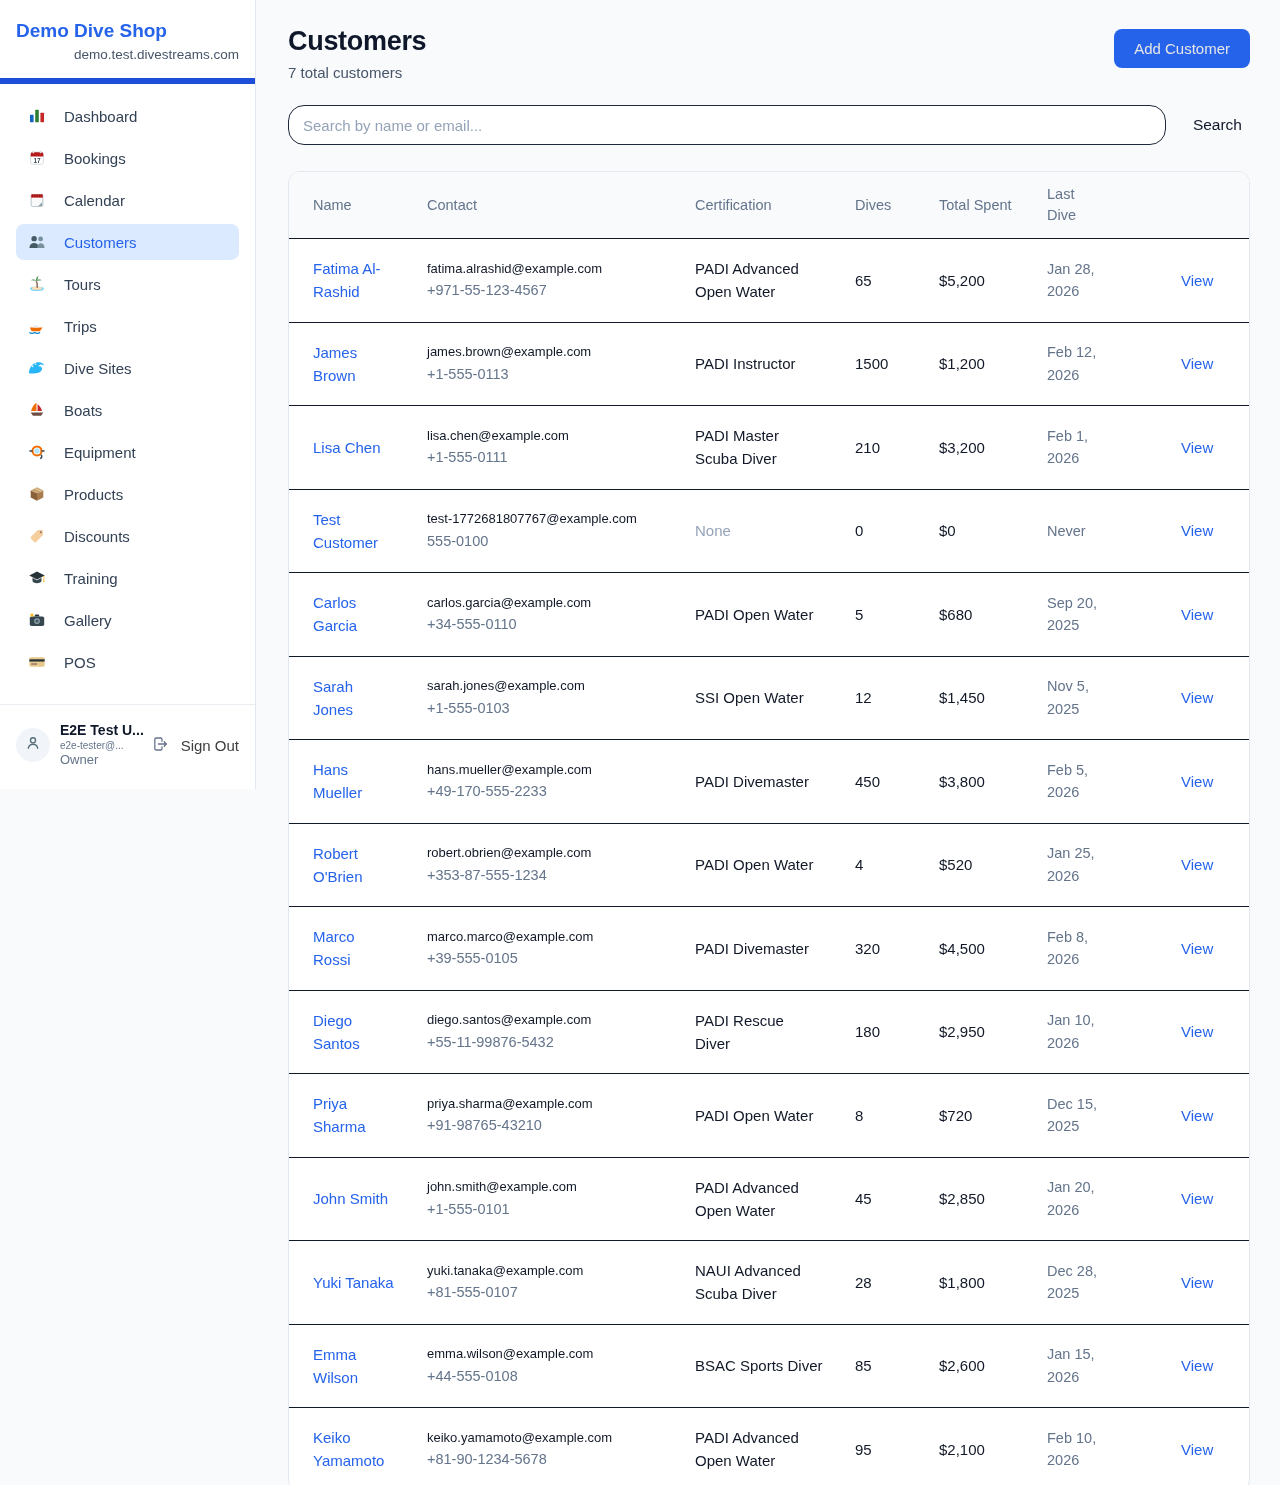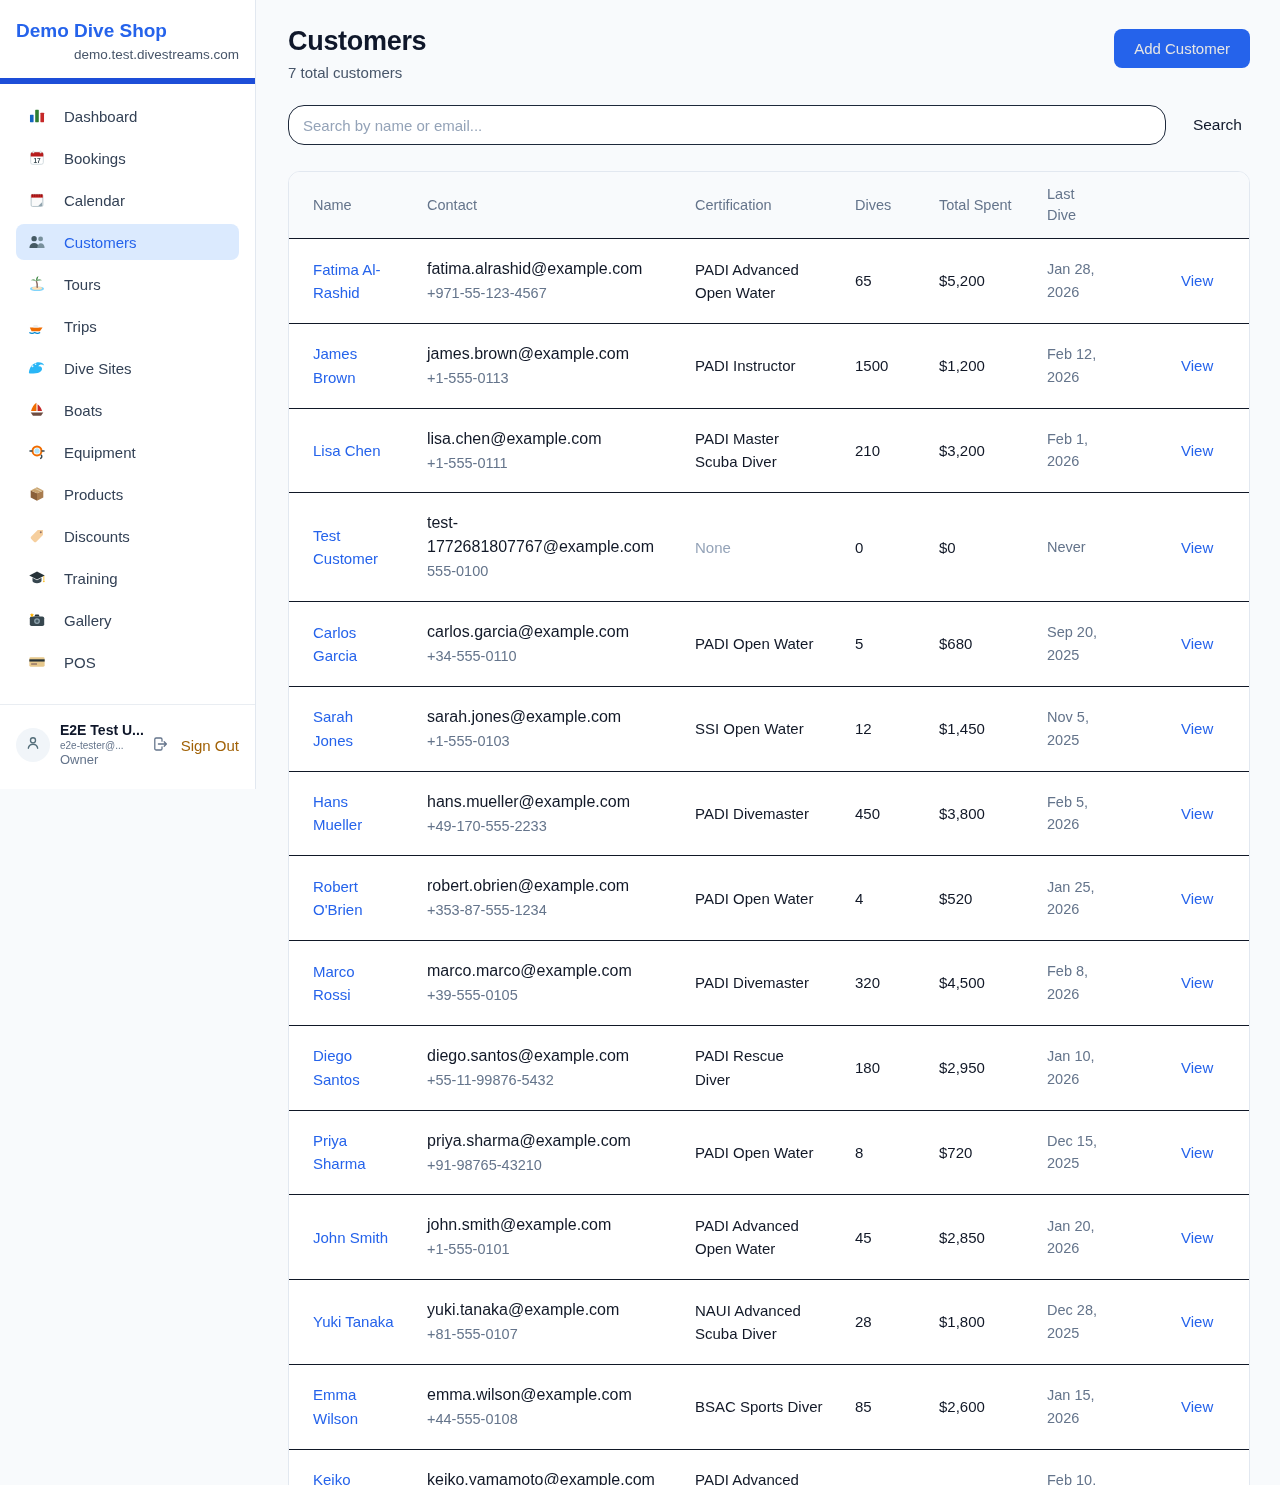--- a/index.html
+++ b/index.html
@@ -43,21 +43,21 @@
     background:#f1f5f9; display:flex; align-items:center; justify-content:center;
     flex:0 0 34px;
   }
   .avatar svg { width:18px; height:18px; }
   .user-info { min-width:0; line-height:1.3; }
   .user-name { font-size:14px; font-weight:bold; color:#0f172a; white-space:nowrap; }
   .user-email { font-size:10px; color:#64748b; white-space:nowrap; }
   .user-role { font-size:13px; color:#64748b; }
   .signout-btn {
     margin-left:auto; display:flex; align-items:center; gap:13px;
-    background:none; border:none; color:#a16207; font-size:15px;
+    background:none; border:none; color:#404040; font-size:15px;
     font-family:inherit; cursor:pointer; white-space:nowrap;
   }
   .signout-btn svg { width:16px; height:16px; }
 
   
   .main { flex:1; padding:26px 30px 24px 32px; min-width:0; }
   .page-header { display:flex; justify-content:space-between; align-items:flex-start; margin-bottom:24px; }
   .page-title { font-size:27px; font-weight:bold; color:#0f172a; letter-spacing:-0.3px; }
   .page-subtitle { font-size:15px; color:#475569; margin-top:7px; }
   .add-btn {
@@ -100,21 +100,21 @@
   }
   thead th:first-child { padding-left:24px; }
   tbody td {
     padding:18px 16px; vertical-align:middle;
     font-size:15px; line-height:1.55;
   }
   tbody td:first-child { padding-left:24px; }
   tbody tr:not(:last-child) td { border-bottom:1px solid #111827; }
   td.view-cell, th.view-th { padding-left:60px; }
   a.name-link { color:#2563eb; text-decoration:none; font-weight:500; }
-  .email { color:#111827; font-size:16px; line-height:1.5; word-wrap:break-word; }
+  .email { color:#111827; font-size:13px; line-height:1.5; word-wrap:break-word; }
   .phone { color:#64748b; font-size:14.5px; line-height:1.5; margin-top:2px; }
   .cert  { color:#111827; }
   .cert.muted { color:#94a3b8; }
   .dives, .total { color:#111827; }
   .last  { color:#64748b; font-size:14.5px; }
   a.view-link { color:#2563eb; text-decoration:none; font-weight:400; font-size:15px; }
 </style>
 </head>
 <body>
 

